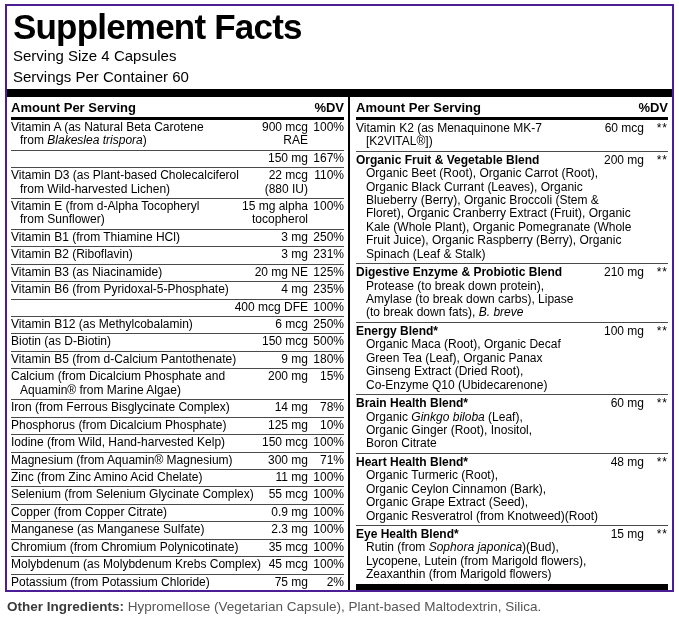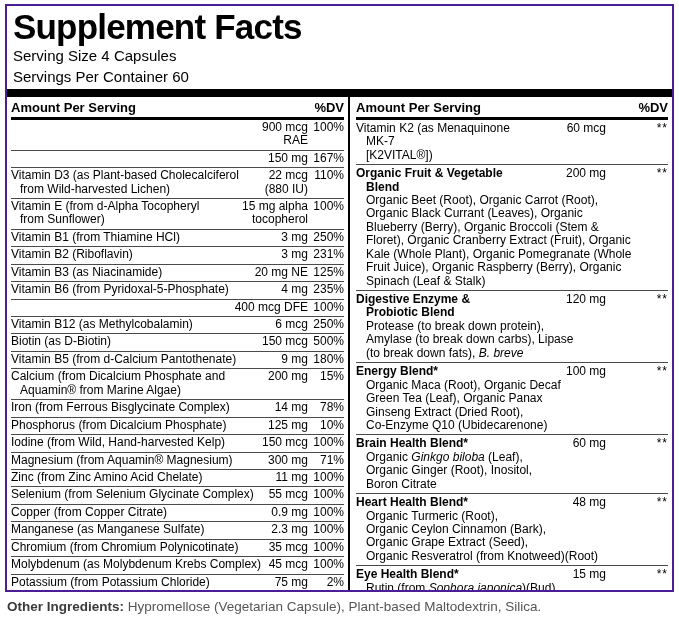--- a/index.html
+++ b/index.html
@@ -39,21 +39,21 @@
   
   .lrow { display: flex; align-items: flex-start; padding: 1px 0 2px 0; font-size: 12px; line-height: 1.12; }
   .lrow + .lrow { border-top: 1px solid #4a4a4a; }
   .lrow .nm  { flex: 1 1 auto; min-width: 0; white-space: pre-line; padding-left: 9px; text-indent: -9px; }
   .lrow .amt { margin-left: auto; text-align: right; white-space: pre-line; padding-left: 6px; flex: none; }
   .lrow .dv  { flex: 0 0 36px; text-align: right; white-space: nowrap; }
 
   
   .rsec { padding: 2px 0; font-size: 12px; line-height: 1.12; }
   .rsec + .rsec { border-top: 1px solid #4a4a4a; }
-  .rtop { display: flex; align-items: flex-start; gap: 38px; }
+  .rtop { display: flex; align-items: flex-start; }
   .rnm  { flex: 1 1 auto; min-width: 0; white-space: pre-line; padding-left: 10px; text-indent: -10px; }
   .rnm.bold { font-weight: bold; }
   .ramt { margin-left: auto; text-align: right; white-space: nowrap; padding-left: 6px; flex: none; }
   .rdv  { flex: 0 0 24px; text-align: right; white-space: nowrap; letter-spacing: 1px; }
   .rsub { padding-left: 10px; white-space: pre-line; }
   .rfoot { margin-top: auto; }
   .rbar { height: 7px; background: #000; }
   .footnote { font-size: 12px; padding: 3px 0 2px 0; }
 
   .it { font-style: italic; }
@@ -77,20 +77,22 @@
     <div class="thick-bar"></div>
 
     <div class="columns">
       <div class="col col-left">
         <div class="col-header">
           <span>Amount Per Serving</span>
           <span>%DV</span>
         </div>
         <div id="left-rows">
             <div class="lrow">
+              <div class="nm"><span>Vitamin A (as Natural Beta Carotene
+from </span><span class="it">Blakeslea trispora</span><span>)</span></div>
               <div class="amt">900 mcg
 RAE</div>
               <div class="dv">100%</div>
             </div>
             <div class="lrow">
               <div class="amt">150 mg</div>
               <div class="dv">167%</div>
             </div>
             <div class="lrow">
               <div class="nm"><span>Vitamin D3 (as Plant-based Cholecalciferol
@@ -236,21 +238,21 @@
 Organic Black Currant (Leaves), Organic
 Blueberry (Berry), Organic Broccoli (Stem &amp;
 Floret), Organic Cranberry Extract (Fruit), Organic
 Kale (Whole Plant), Organic Pomegranate (Whole
 Fruit Juice), Organic Raspberry (Berry), Organic
 Spinach (Leaf &amp; Stalk)</span></div>
             </div>
             <div class="rsec">
               <div class="rtop">
                 <div class="rnm bold"><span>Digestive Enzyme &amp; Probiotic Blend</span></div>
-                <div class="ramt">120 mg</div>
+                <div class="ramt">210 mg</div>
                 <div class="rdv">**</div>
               </div>
               <div class="rsub"><span>Protease (to break down protein),
 Amylase (to break down carbs), Lipase
 (to break down fats), </span><span class="it">B. breve</span><span></span></div>
             </div>
             <div class="rsec">
               <div class="rtop">
                 <div class="rnm bold"><span>Energy Blend*</span></div>
                 <div class="ramt">100 mg</div>

